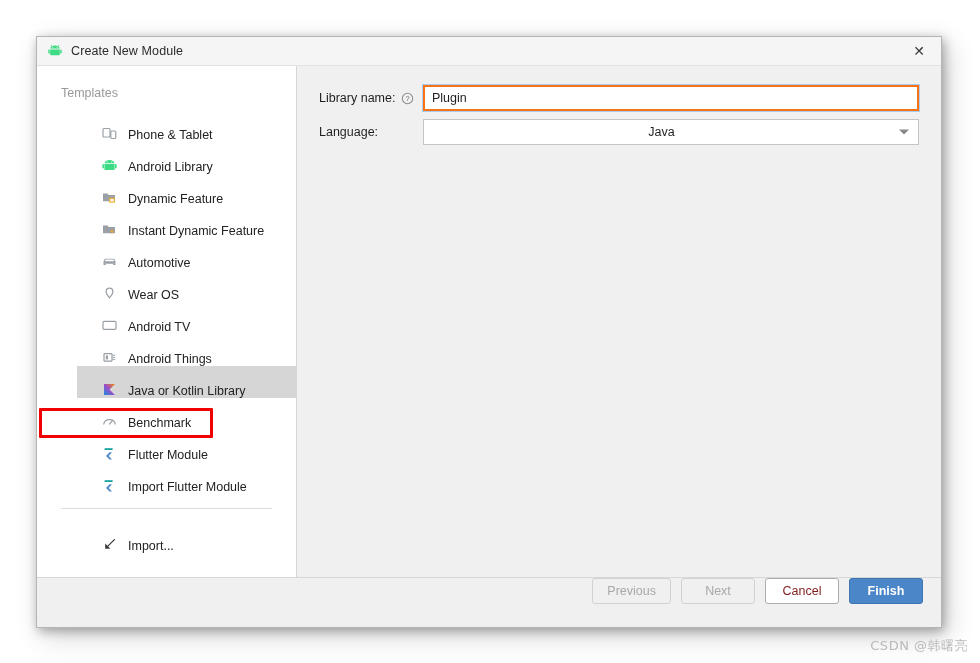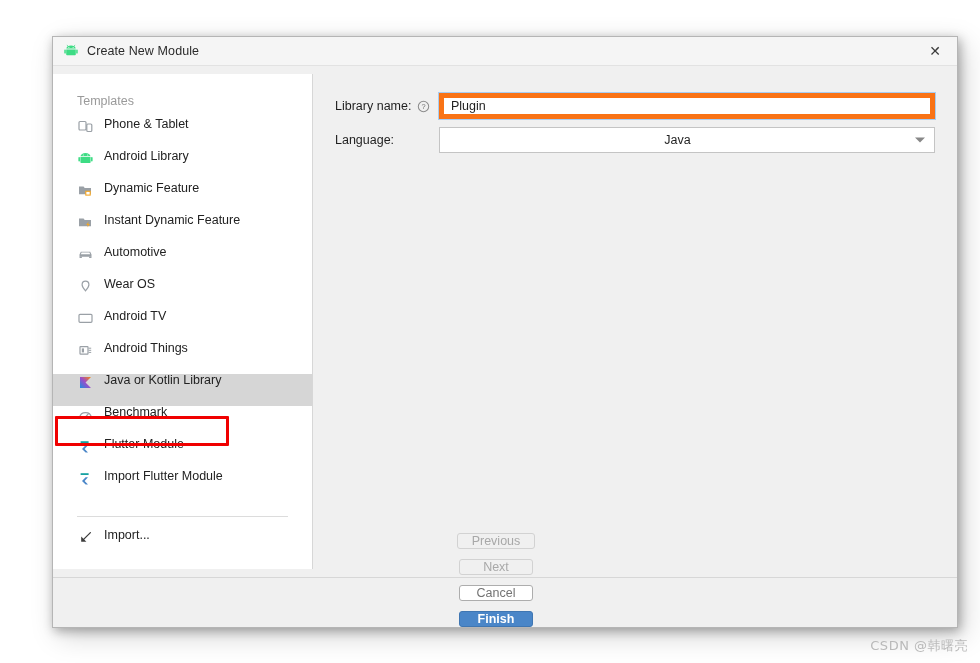--- a/index.html
+++ b/index.html
@@ -11,31 +11,30 @@
     height: 663px;
     background: #ffffff;
     font-family: "Liberation Sans", sans-serif;
     overflow: hidden;
     position: relative;
   }
 
   
   #dialog {
     position: absolute;
-    left: 52px;
+    left: 36px;
     top: 36px;
     width: 906px;
     height: 592px;
     background: #f0f0f0;
     border: 1px solid #b5b5b5;
     box-shadow: 2px 3px 10px rgba(0,0,0,0.30), 6px 8px 26px rgba(0,0,0,0.18);
     box-sizing: border-box;
     display: flex;
     flex-direction: column;
-    gap: 8px;
   }
 
   
   #titlebar {
     height: 29px;
     min-height: 29px;
     background: #f5f5f5;
     border-bottom: 1px solid #e2e2e2;
     display: flex;
     align-items: center;
@@ -85,26 +84,27 @@
     box-sizing: border-box;
   }
   .templates-label {
     font-size: 12.5px;
     color: #9a9a9a;
     padding: 8px 0 10px 24px;
   }
   .tpl-item {
     height: 32px;
     display: flex;
-    align-items: flex-start;
+    align-items: flex-end;
     padding-left: 24px;
     font-size: 12.5px;
     color: #222222;
     cursor: pointer;
     position: relative;
+    margin-left: 40px;
   }
   .tpl-item.selected {
     background: #d6d6d6;
   }
   .tpl-icon {
     width: 17px;
     height: 17px;
     margin-right: 10px;
     flex-shrink: 0;
     display: block;
@@ -165,21 +165,21 @@
     box-sizing: border-box;
     font-size: 12.5px;
     color: #1f1f1f;
     padding: 0 7px;
     display: flex;
     align-items: center;
     font-family: "Liberation Sans", sans-serif;
     outline: none;
   }
   .form-field.focused {
-    border: 5px solid #f97316;
+    border: 2px solid #f97316;
     box-shadow: 0 0 0 1px #a8cdf2;
   }
   .combo {
     position: relative;
     padding-right: 26px;
     justify-content: center;
     cursor: pointer;
   }
   .combo-arrow {
     position: absolute;
@@ -193,26 +193,25 @@
     border-top: 5px solid #888888;
   }
 
   
   #footer {
     height: 50px;
     min-height: 50px;
     background: #f0f0f0;
     border-top: 1px solid #d7d7d7;
     display: flex;
-    align-items: center;
+    align-items: flex-start;
     justify-content: flex-end;
     padding-right: 18px;
     box-sizing: border-box;
     gap: 10px;
-    flex-direction: column;
   }
   .btn {
     min-width: 74px;
     height: 26px;
     font-size: 12.5px;
     font-family: "Liberation Sans", sans-serif;
     border-radius: 3px;
     display: flex;
     align-items: center;
     justify-content: center;
@@ -223,21 +222,21 @@
   }
   .btn.disabled {
     background: #f0f0f0;
     border: 1px solid #d2d2d2;
     color: #a8a8a8;
     cursor: default;
   }
   .btn.normal {
     background: #ffffff;
     border: 1px solid #adadad;
-    color: #737373;
+    color: #7f1d1d;
   }
   .btn.primary {
     background: #4a86c8;
     border: 1px solid #3f76b2;
     color: #ffffff;
     font-weight: bold;
   }
 
   
   #watermark {

